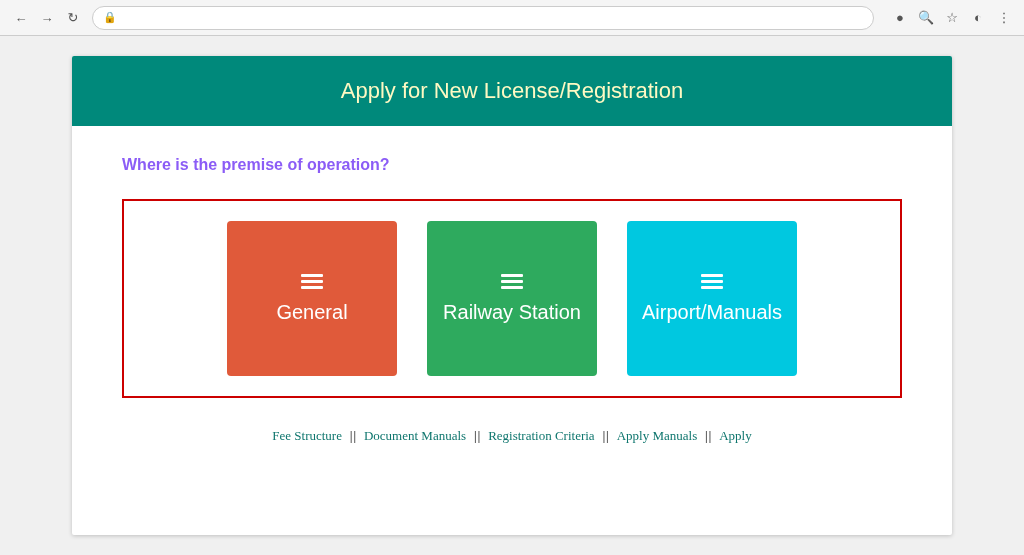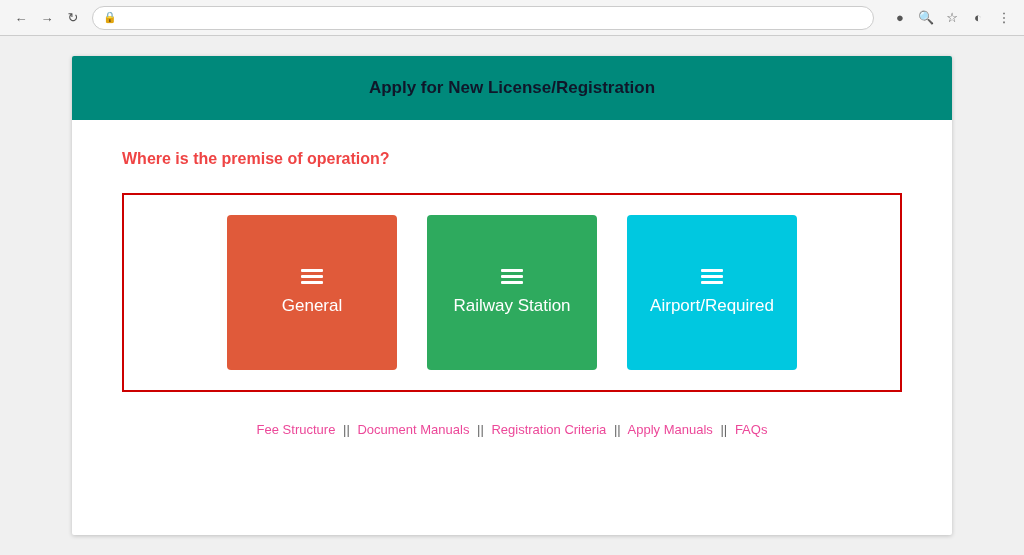--- a/index.html
+++ b/index.html
@@ -101,32 +101,32 @@
     }
 
     
     .page-header {
       background: #00897b;
       padding: 22px 20px;
       text-align: center;
     }
 
     .page-header h1 {
-      color: #0f172a;
-      font-size: 17px;
-      font-weight: bold;
+      color: #fef9c3;
+      font-size: 22px;
+      font-weight: normal;
     }
 
     
     .main-content {
       padding: 30px 50px 20px 50px;
     }
 
     .question-label {
-      color: #ef4444;
+      color: #8b5cf6;
       font-size: 16px;
       font-weight: bold;
       margin-bottom: 25px;
     }
 
     
     .cards-outer {
       border: 2px solid #cc0000;
       padding: 20px 25px;
       display: flex;
@@ -154,36 +154,37 @@
 
     .card-railway {
       background: #2eaa5e;
     }
 
     .card-airport {
       background: #00c8e0;
     }
 
     .card-label {
-      font-size: 17px;
+      font-size: 20px;
       font-weight: 500;
       text-align: center;
     }
 
     
     .footer-links {
       text-align: center;
       font-size: 13px;
       color: #333;
       padding: 5px 0;
     }
 
     .footer-links a {
-      color: #ec4899;
+      color: #0f766e;
       text-decoration: none;
+      font-family: Liberation Serif, serif;
     }
 
     .separator {
       color: #666;
       margin: 0 4px;
     }
 
     
     .hamburger {
       display: flex;
@@ -251,32 +252,32 @@
           </div>
           <div class="card-label">Railway Station</div>
         </div>
 
         <div class="option-card card-airport">
           <div class="hamburger">
             <span></span>
               <span></span>
               <span></span>
           </div>
-          <div class="card-label">Airport/Required</div>
+          <div class="card-label">Airport/Manuals</div>
         </div>
 
       </div>
 
       <div class="footer-links">
         <a href="#">Fee Structure</a>
         <span class="separator">||</span>
         <a href="#">Document Manuals</a>
         <span class="separator">||</span>
         <a href="#">Registration Criteria</a>
         <span class="separator">||</span>
         <a href="#">Apply Manuals</a>
         <span class="separator">||</span>
-        <a href="#">FAQs</a>
+        <a href="#">Apply</a>
       </div>
 
     </div>
   </div>
 </div>
 
 </body></html>

